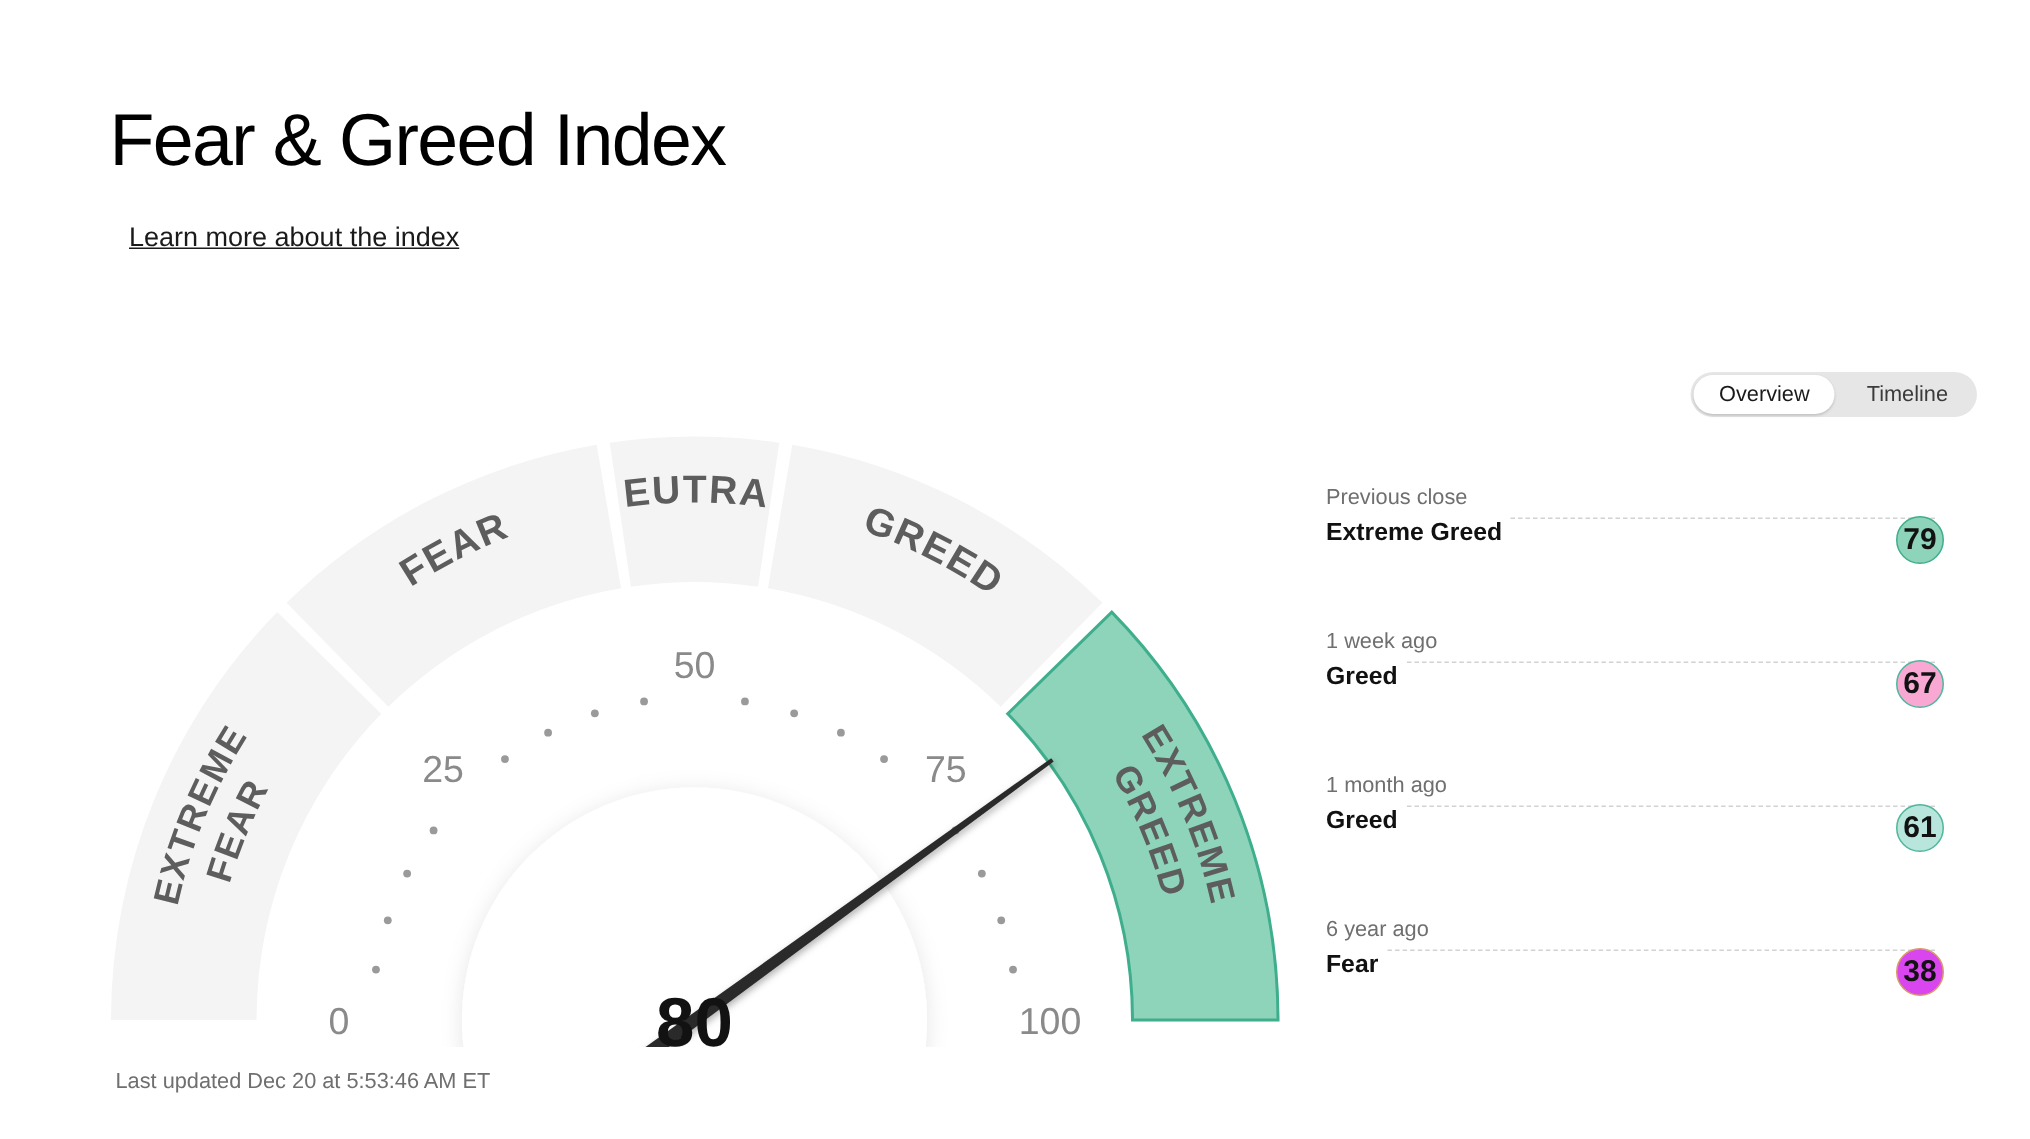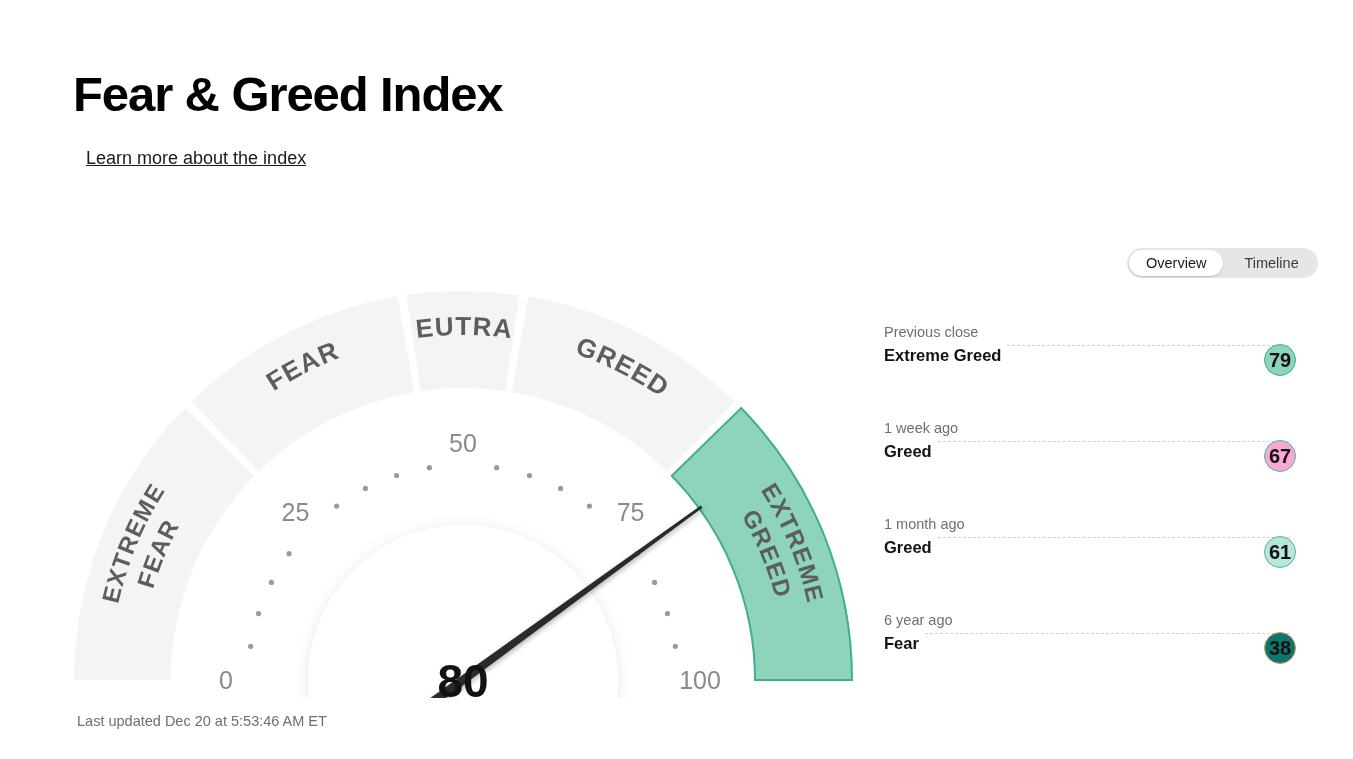--- a/index.html
+++ b/index.html
@@ -10,21 +10,21 @@
     font-family:"Liberation Sans","DejaVu Sans",sans-serif;
     color:#0f0f0f;
     overflow:hidden;
     position:relative;
   }
   .page{position:absolute;inset:0;}
 
   
   #page-title{
     position:absolute;left:73px;top:30px;
-    font-size:49px;line-height:62px;font-weight:bold;
+    font-size:49px;line-height:62px;font-weight:normal;
     letter-spacing:-1.1px;color:#000000;white-space:nowrap;
   }
   #subtitle{
     position:absolute;left:73px;top:119px;
     font-size:18px;line-height:24px;color:#1a1a1a;white-space:nowrap;
   }
   #learn-more{
     position:absolute;left:86px;top:146px;
     font-size:18px;line-height:24px;color:#1a1a1a;
     text-decoration:underline;cursor:pointer;white-space:nowrap;
@@ -207,19 +207,19 @@
           <div class="hist-dots"></div>
         </div>
         <div class="hist-badge" style="background: rgb(185, 230, 220); border: 1.5px solid rgb(79, 183, 154); top: 22px;">61</div>
       </div>
       <div class="hist-row">
         <div class="hist-when">6 year ago</div>
         <div class="hist-line">
           <div class="hist-label">Fear</div>
           <div class="hist-dots"></div>
         </div>
-        <div class="hist-badge" style="background: #0f766e; border: 1.5px solid rgb(215, 154, 104); top: 22px;">38</div>
+        <div class="hist-badge" style="background: #d946ef; border: 1.5px solid rgb(215, 154, 104); top: 22px;">38</div>
       </div>
     </div>
 
   <div id="last-updated">Last updated Dec 20 at 5:53:46 AM ET</div>
 
 </div>
 
 </body></html>

